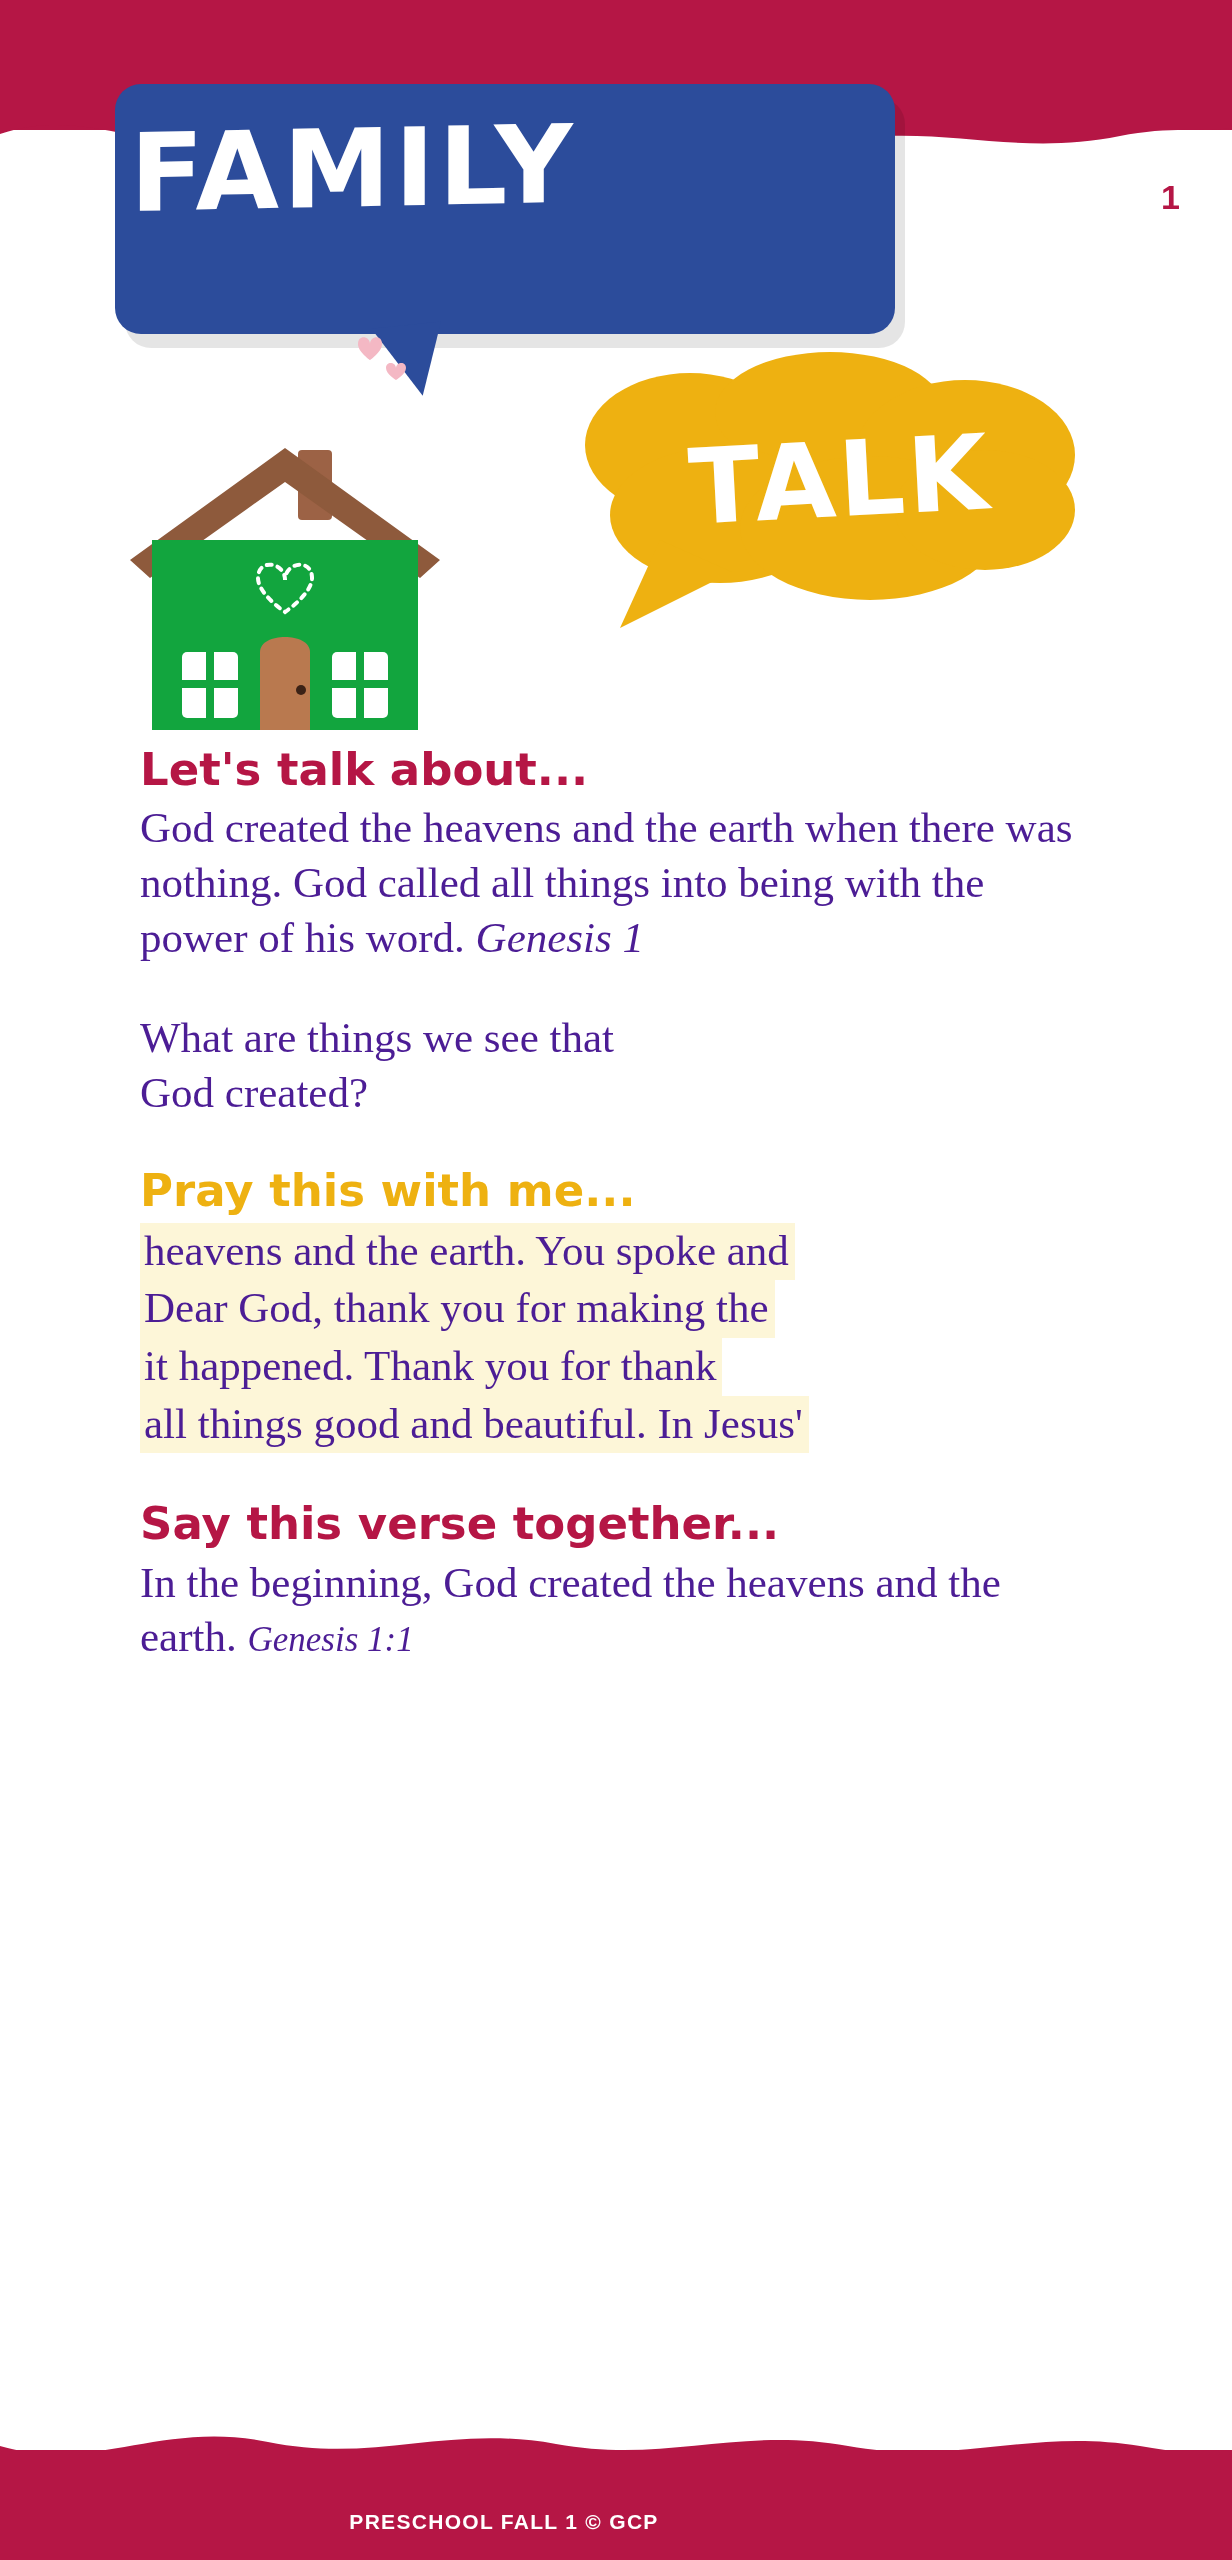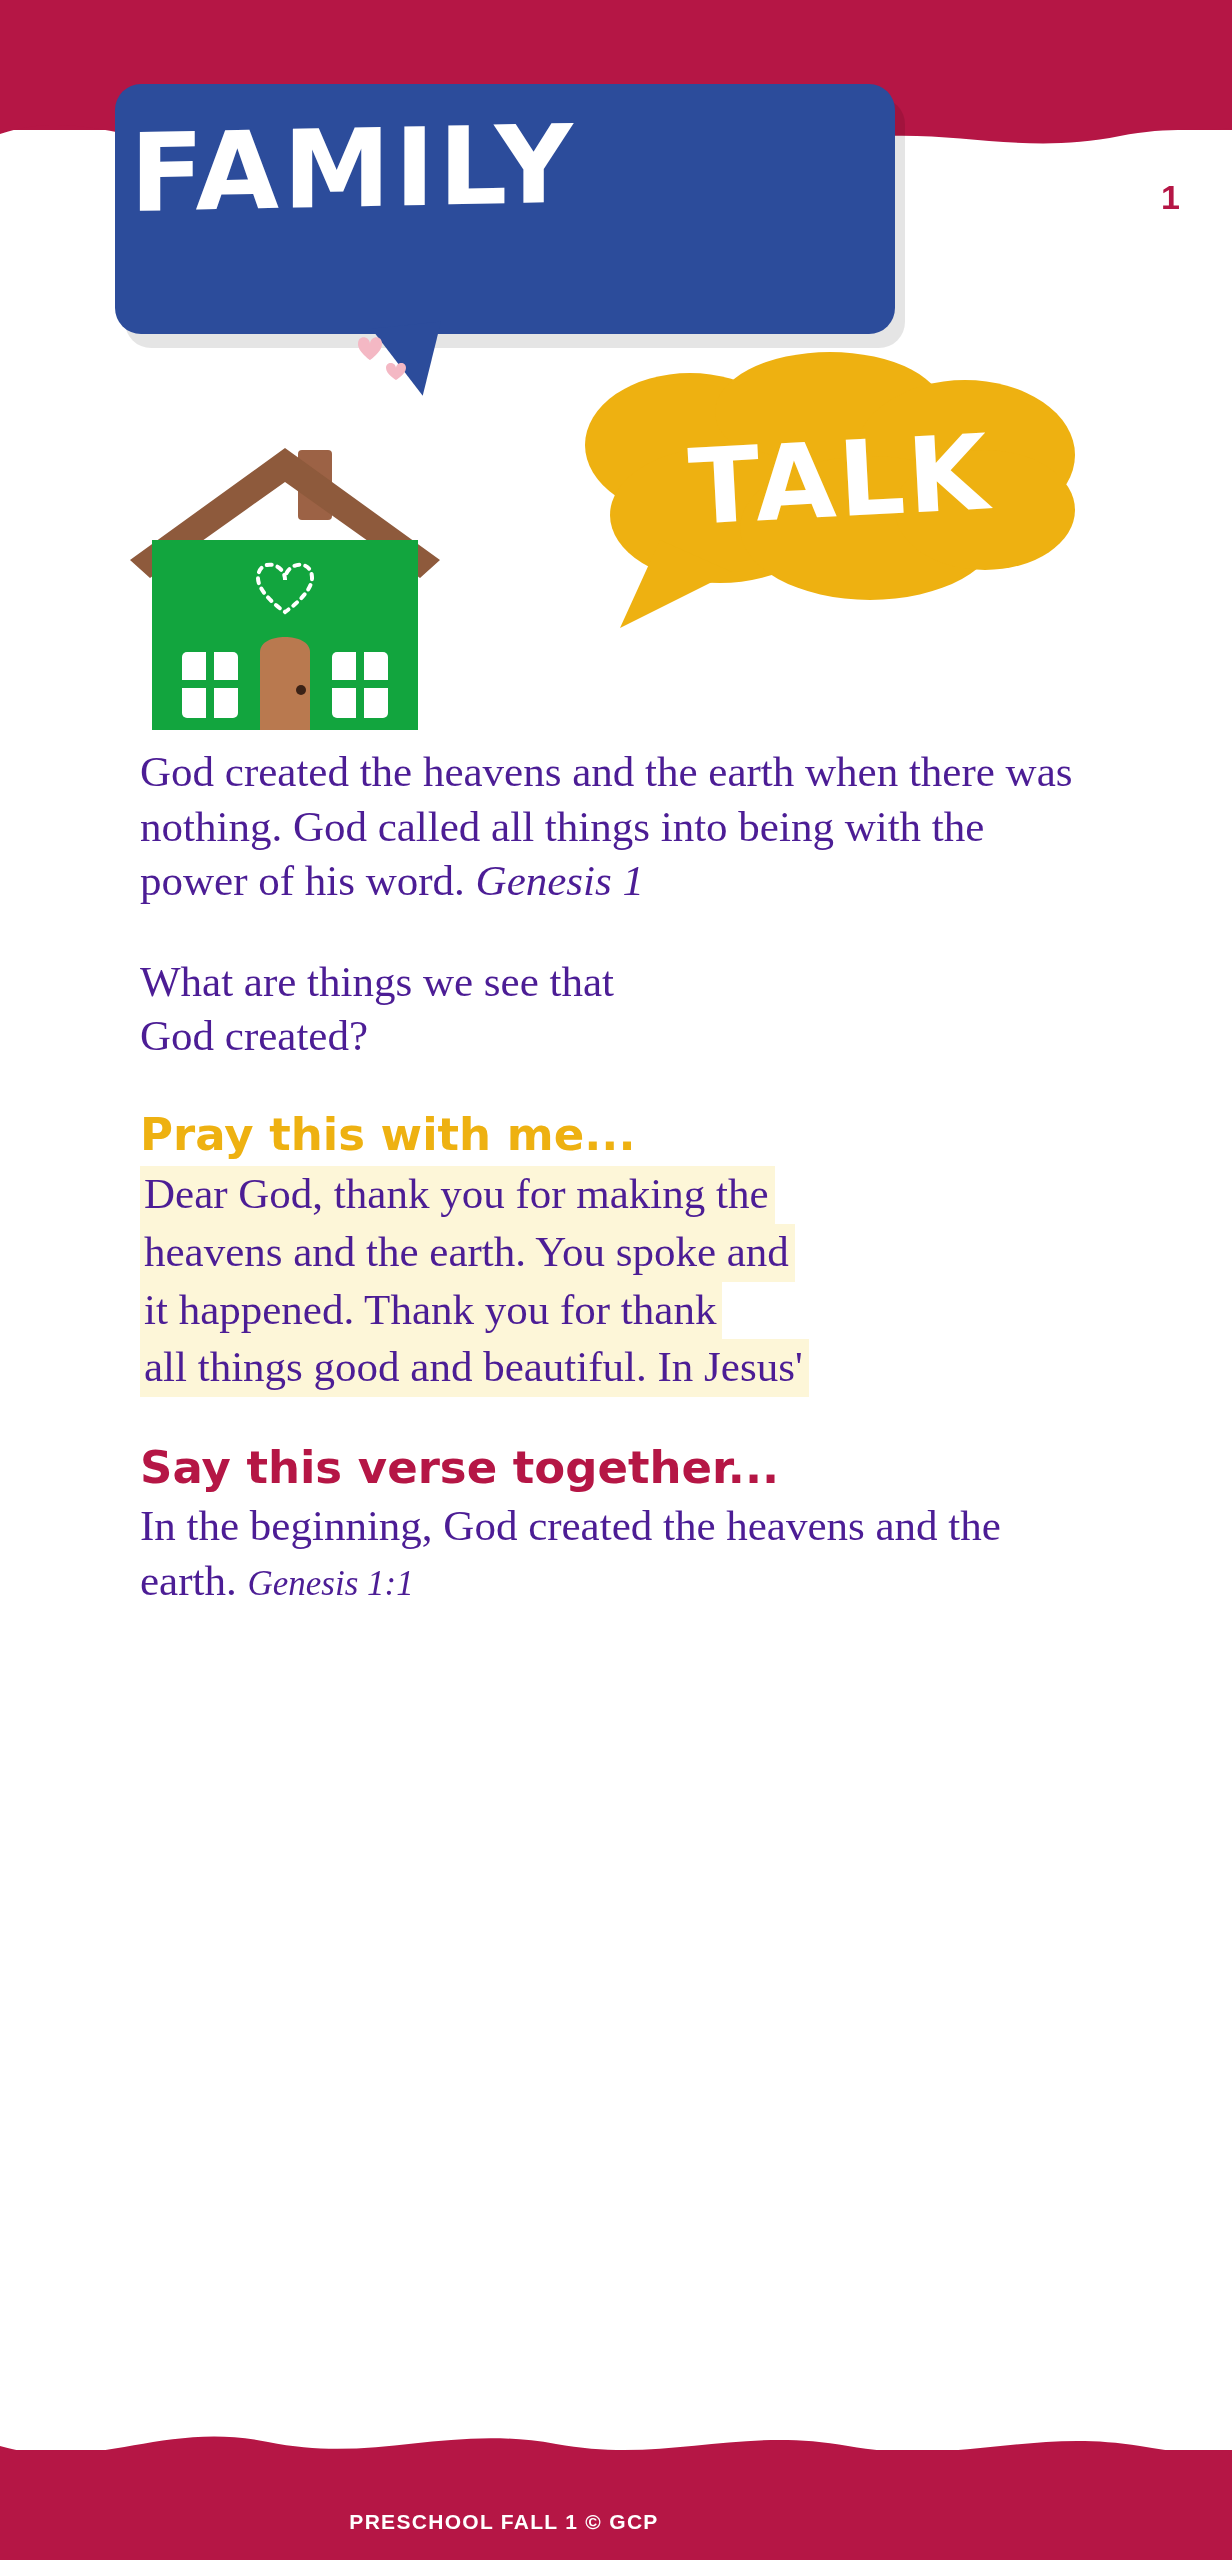--- a/index.html
+++ b/index.html
@@ -264,42 +264,43 @@
         <ellipse cx="425" cy="160" rx="90" ry="60"></ellipse>
         <path d="M100,190 L60,278 L172,222 Z"></path>
       </g>
     </svg>
     <div class="talk-word">TALK</div>
   </div>
 
   <div class="content">
 
     <div class="section">
+      <h2 class="head crimson">Let's talk about...</h2>
       <p class="body-text">
         <span>God created the heavens and the earth</span>
         <span>when there was nothing. God called all</span>
         <span>things into being with the power of his</span>
         <span>word.</span>
         <span class="ref">Genesis 1</span>
       </p>
     </div>
 
 
     <div class="section spacer-top">
       <p class="body-text">
         <span style="display:block">What are things we see that</span>
         <span style="display:block">God created?</span>
       </p>
     </div>
 
     <div class="section spacer-top">
       <h2 class="head gold">Pray this with me...</h2>
       <p class="body-text highlight">
+        <span class="line">heavens and the earth. You spoke and</span>
         <span class="line">Dear God, thank you for making the</span>
-        <span class="line">heavens and the earth. You spoke and</span>
         <span class="line">it happened. Thank you for thank</span>
         <span class="line">all things good and beautiful. In Jesus'</span>
       </p>
     </div>
 
     <div class="section spacer-top">
       <h2 class="head crimson">Say this verse together...</h2>
       <p class="body-text">
         <span>In the beginning, God created the</span>
         <span>heavens and the earth.</span>

